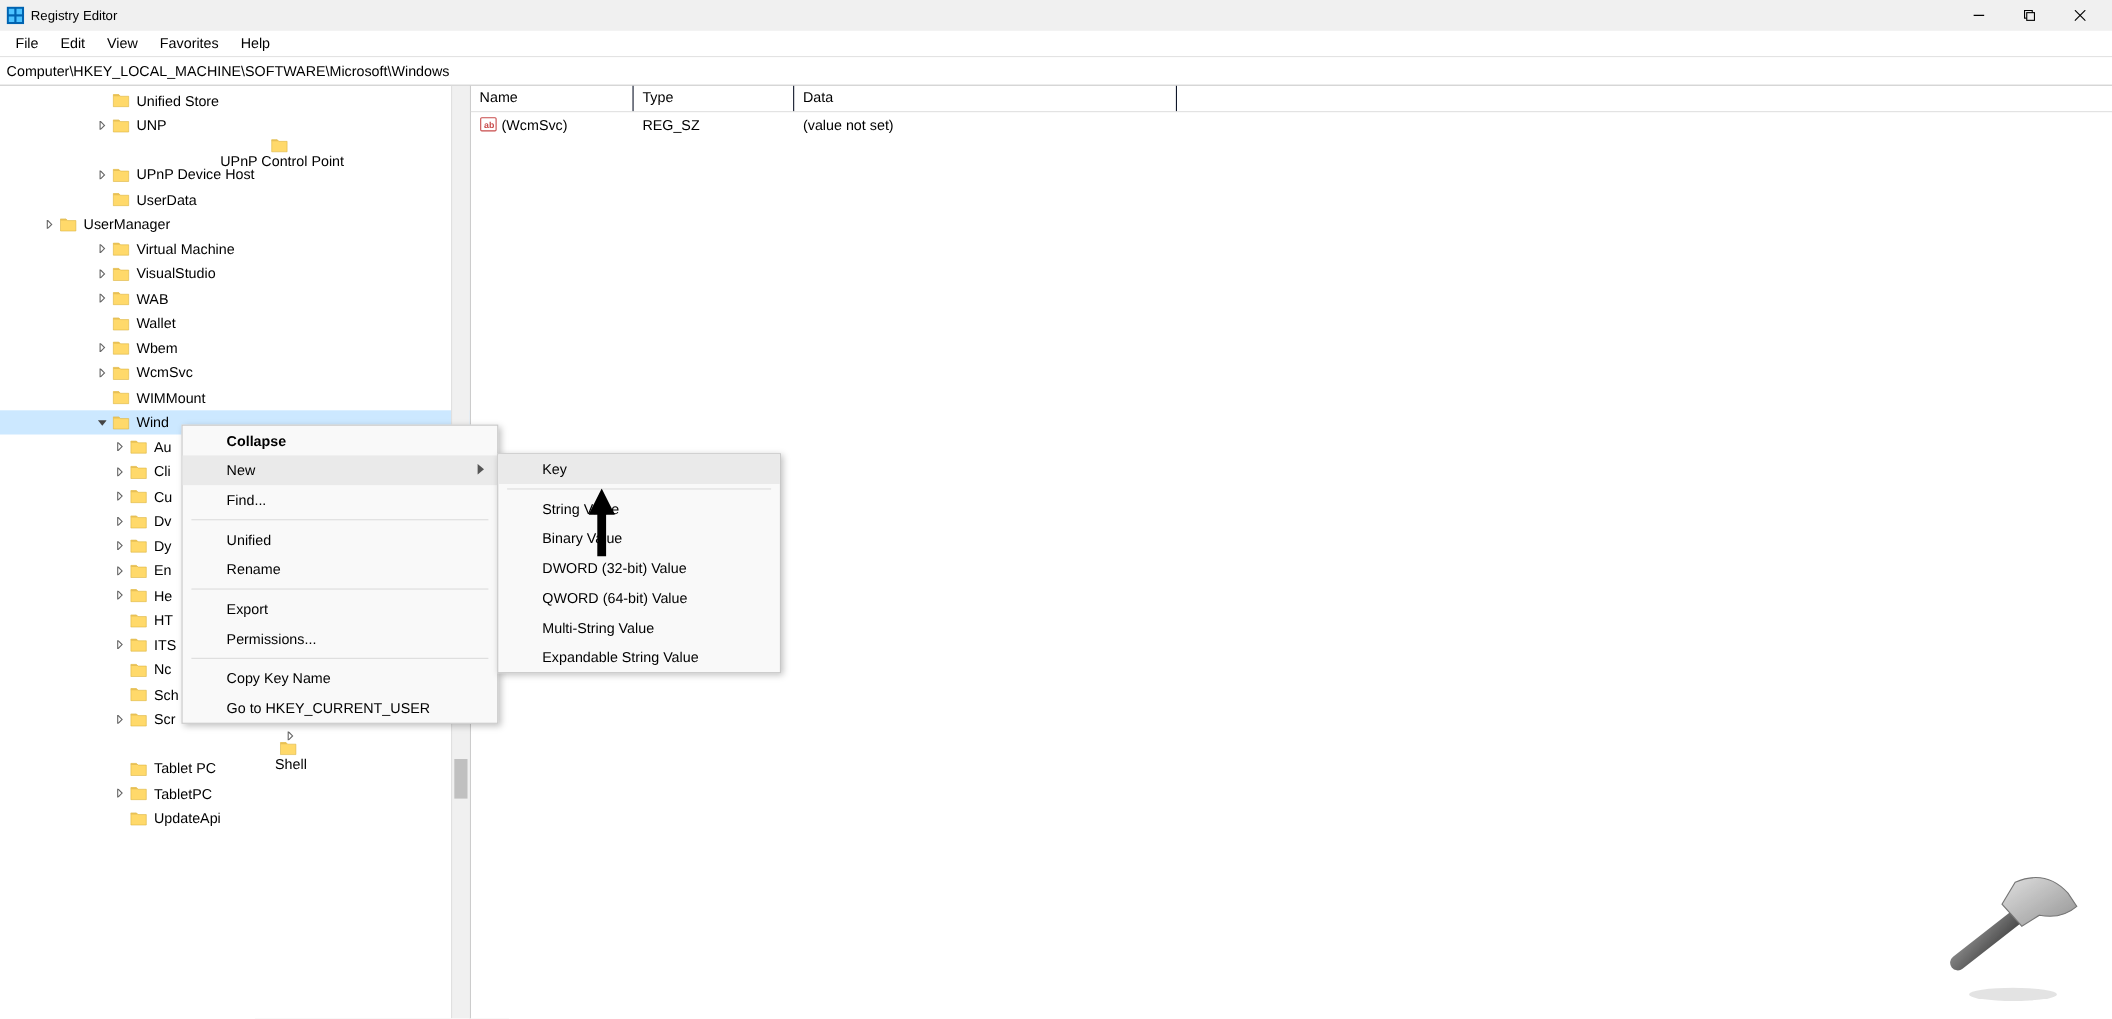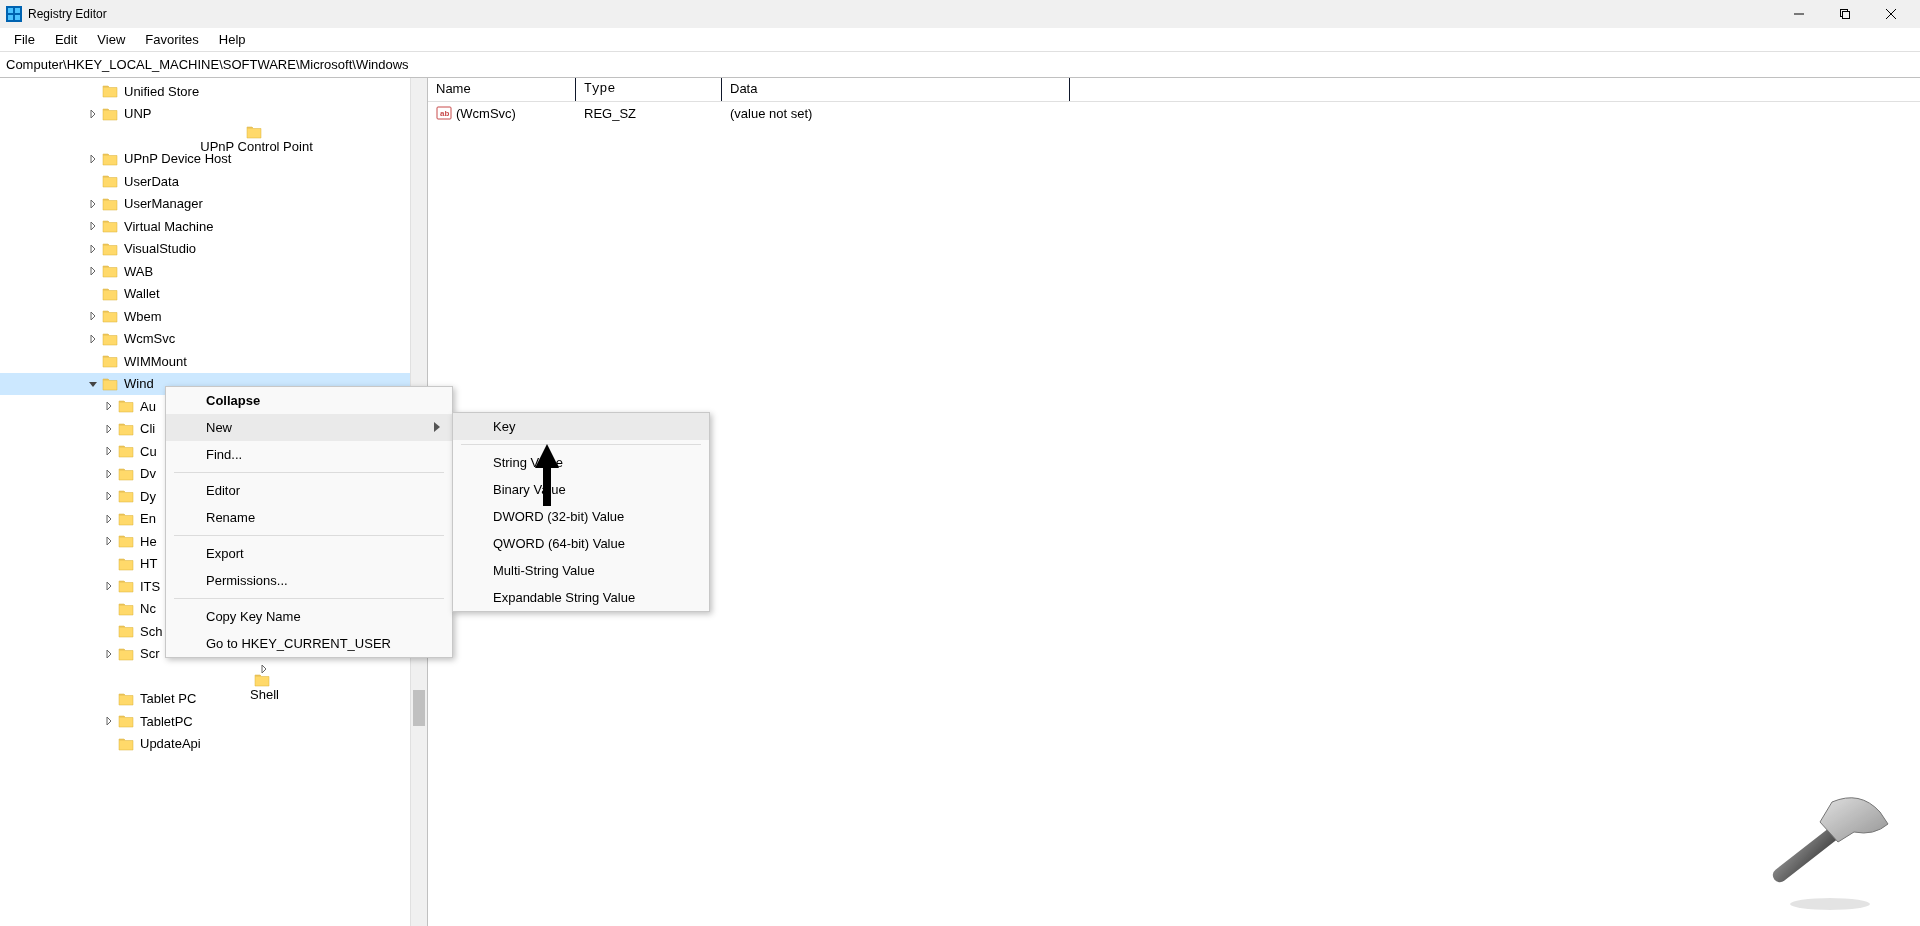--- a/index.html
+++ b/index.html
@@ -30,21 +30,21 @@
     .tree-row.selected { background: #cce8ff; }
     .exp { width: 14px; height: 14px; display: inline-flex; align-items: center; justify-content: center; color: #666; font-size: 10px; margin-right: 2px; }
     .exp.none { visibility: hidden; }
     .folder-icon { width: 16px; height: 14px; margin-right: 6px; }
     .tree-label { font-size: 13px; }
 
     
     .list-header { height: 24px; display: flex; border-bottom: 1px solid #e0e0e0; font-size: 13px; }
     .list-header .col { padding: 3px 8px; border-right: 1px solid #0f172a; }
     .list-header .col.name { width: 148px; }
-    .list-header .col.type { width: 146px; font-family: Liberation Mono, monospace; }
+    .list-header .col.type { width: 146px; }
     .list-header .col.data { flex: 1; width: 348px; flex: 0 0 348px; }
     .list-row { height: 22px; display: flex; align-items: center; font-size: 13px; }
     .list-row .cell { padding: 0 8px; }
     .list-row .cell.name { width: 148px; display: flex; align-items: center; }
     .list-row .cell.type { width: 146px; }
     .list-row .cell.data { flex: 1; }
     .string-icon { width: 16px; height: 16px; margin-right: 4px; }
 
     
     .context-menu { position: absolute; background: #f9f9f9; border: 1px solid #c8c8c8; box-shadow: 2px 2px 6px rgba(0,0,0,0.25); z-index: 100; }
@@ -156,21 +156,21 @@
           <span class="tree-label">UPnP Device Host</span>
         </div>
         <div class="tree-row" style="padding-left: 86px;">
           <span class="exp none"></span>
           <span class="folder-icon"><svg width="16" height="14" viewBox="0 0 16 14">
               <path d="M1 2 L6 2 L7.5 3.5 L15 3.5 L15 13 L1 13 Z" fill="#ffd96a" stroke="#d9b13b" stroke-width="0.5"></path>
               <path d="M1 2 L6 2 L7.5 3.5 L1 3.5 Z" fill="#e8c055"></path>
             </svg></span>
           <span class="tree-label">UserData</span>
         </div>
-        <div class="tree-row" style="padding-left: 86px;">
+        <div class="tree-row" style="padding-left: 38px;">
           <span class="exp ">
             <svg width="8" height="8">
               <path d="M2 0 L6 4 L2 8 Z" fill="none" stroke="#666" stroke-width="1"></path>
             </svg>
           </span>
           <span class="folder-icon"><svg width="16" height="14" viewBox="0 0 16 14">
               <path d="M1 2 L6 2 L7.5 3.5 L15 3.5 L15 13 L1 13 Z" fill="#ffd96a" stroke="#d9b13b" stroke-width="0.5"></path>
               <path d="M1 2 L6 2 L7.5 3.5 L1 3.5 Z" fill="#e8c055"></path>
             </svg></span>
           <span class="tree-label">UserManager</span>
@@ -464,21 +464,21 @@
   </div>
 </div>
 
 <div class="context-menu" id="cm1" style="left: 165px; top: 386px; width: 288px;">
     <div class="cm-item bold">Collapse</div>
     <div class="cm-item hover">New<span class="arrow"><svg width="6" height="10">
           <path d="M0 0 L6 5 L0 10 Z" fill="#555"></path>
         </svg></span></div>
     <div class="cm-item">Find...</div>
     <div class="cm-sep"></div>
-    <div class="cm-item">Editor</div>
+    <div class="cm-item">Unified</div>
     <div class="cm-item">Rename</div>
     <div class="cm-sep"></div>
     <div class="cm-item">Export</div>
     <div class="cm-item">Permissions...</div>
     <div class="cm-sep"></div>
     <div class="cm-item">Copy Key Name</div>
     <div class="cm-item">Go to HKEY_CURRENT_USER</div>
   </div>
 
 <div class="context-menu" id="cm2" style="left: 452px; top: 412px; width: 258px;">

